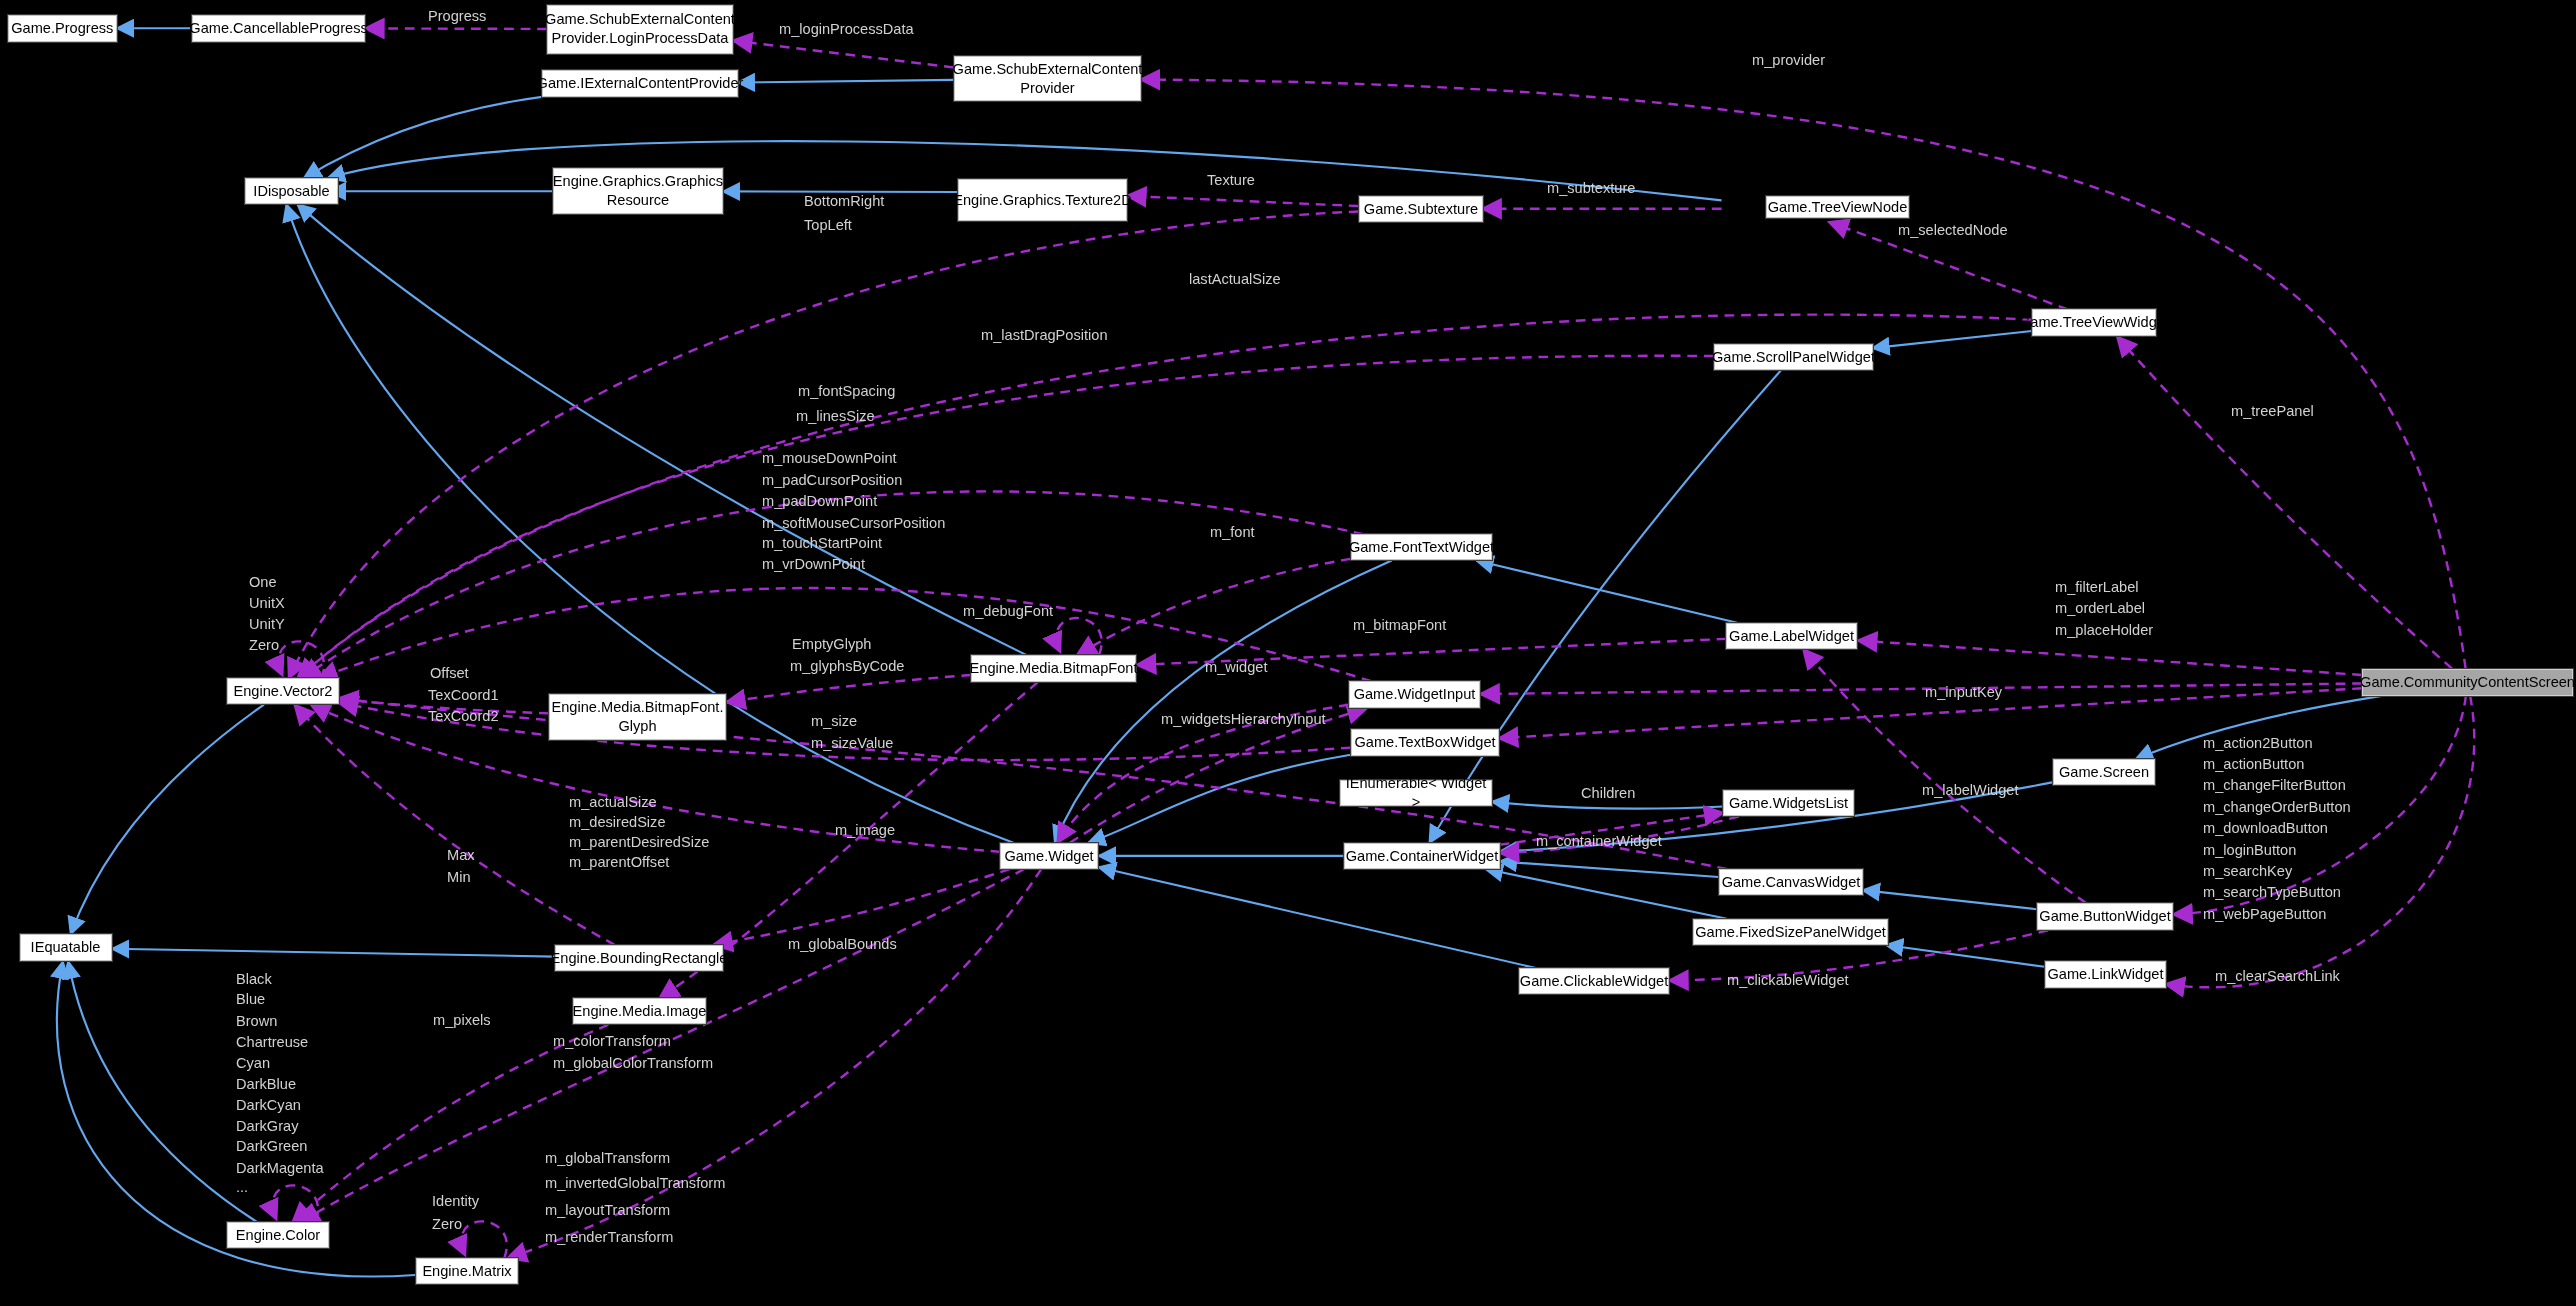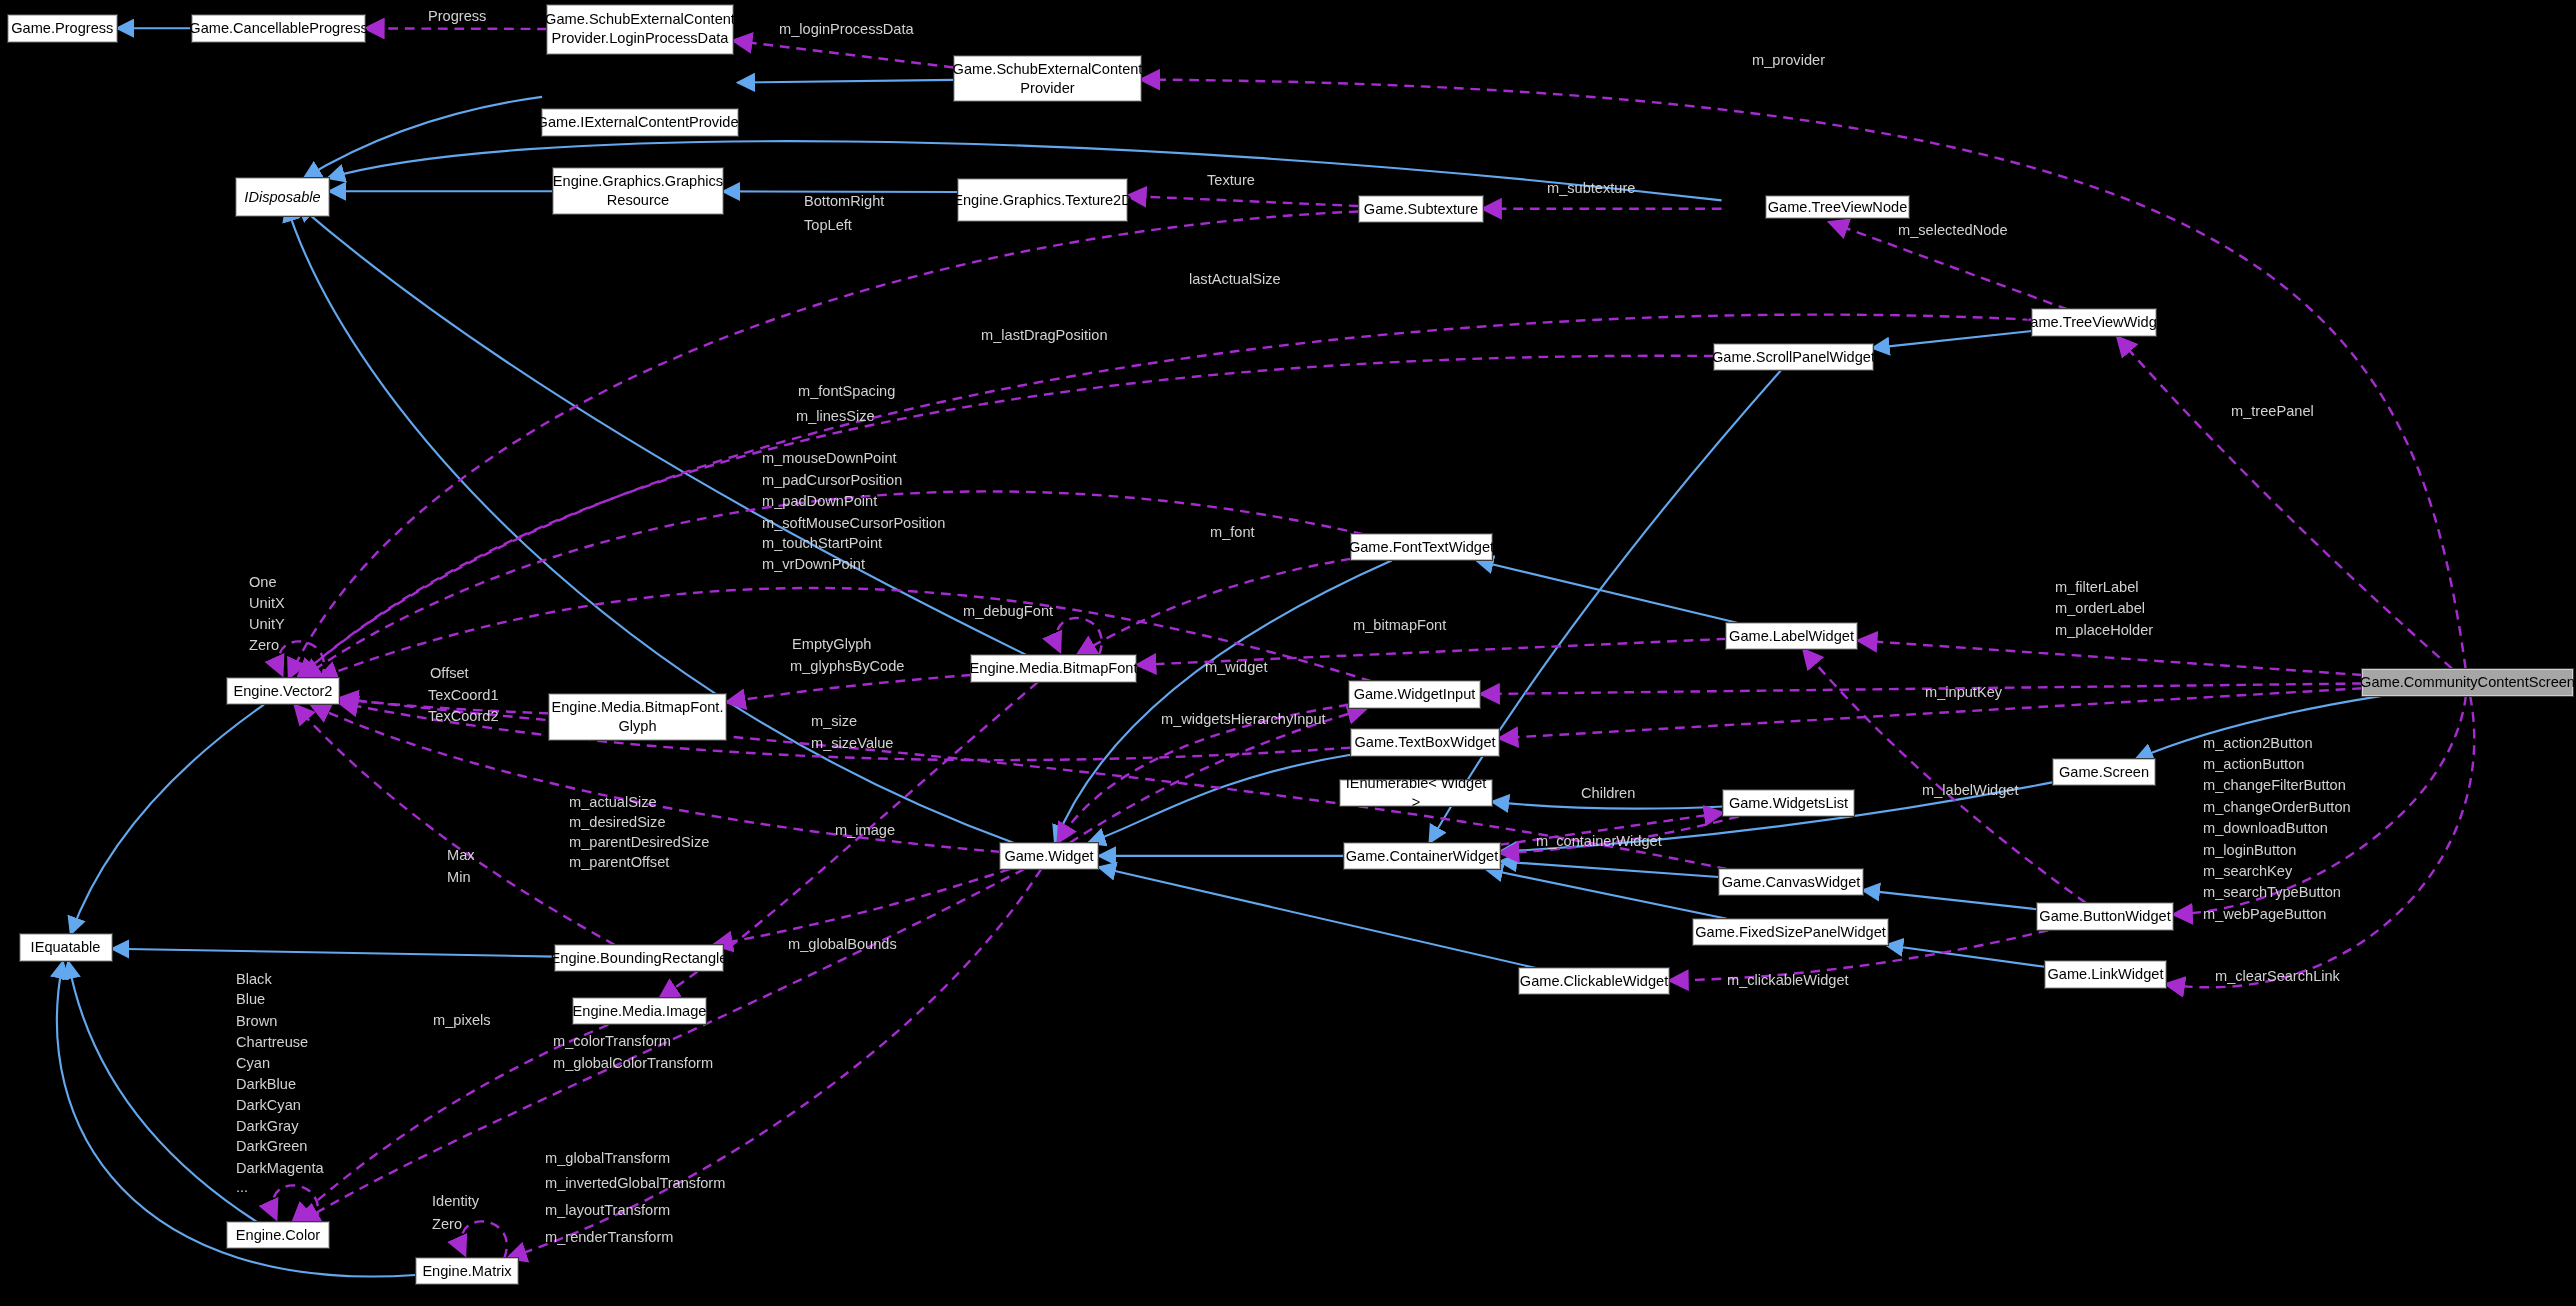--- a/index.html
+++ b/index.html
@@ -93,22 +93,22 @@
       <path d="M 1129.4 673 C 1147.4 625, 1067.4 621, 1089.4 670" fill="none" stroke="#a62cd0" stroke-width="2.5" stroke-dasharray="10 7" marker-end="url(#mM)"></path>
       <path d="M 324.1 1256 C 342.1 1208, 262.1 1204, 284.1 1253" fill="none" stroke="#a62cd0" stroke-width="2.5" stroke-dasharray="10 7" marker-end="url(#mM)"></path>
       <path d="M 518.1 1293 C 536.1 1245, 456.1 1241, 478.1 1290" fill="none" stroke="#a62cd0" stroke-width="2.5" stroke-dasharray="10 7" marker-end="url(#mM)"></path>
     </svg>
 <div class="node" style="left: 7.8px; top: 14.6px; width: 109px; height: 27px;">Game.Progress</div>
     <div class="node" style="left: 192px; top: 14.6px; width: 173px; height: 27px;">Game.CancellableProgress</div>
     <div class="node" style="left: 547px; top: 4.9px; width: 186px; height: 49px;">Game.SchubExternalContent
 Provider.LoginProcessData</div>
     <div class="node" style="left: 954px; top: 56px; width: 187px; height: 45px;">Game.SchubExternalContent
 Provider</div>
-    <div class="node" style="left: 542px; top: 70px; width: 196px; height: 27px; margin-top: 39px;">Game.IExternalContentProvider</div>
-    <div class="node" style="left: 236px; top: 178px; width: 93px; height: 38px; font-style: italic;">IDisposable</div>
+    <div class="node" style="left: 542px; top: 70px; width: 196px; height: 27px;">Game.IExternalContentProvider</div>
+    <div class="node" style="left: 245px; top: 178px; width: 93px; height: 26px;">IDisposable</div>
     <div class="node" style="left: 553px; top: 168px; width: 170px; height: 46px;">Engine.Graphics.Graphics
 Resource</div>
     <div class="node" style="left: 958px; top: 179px; width: 169px; height: 42px;">Engine.Graphics.Texture2D</div>
     <div class="node" style="left: 1359px; top: 196px; width: 124px; height: 26px;">Game.Subtexture</div>
     <div class="node" style="left: 1766px; top: 196px; width: 143px; height: 22px;">Game.TreeViewNode</div>
     <div class="node" style="left: 2032px; top: 309px; width: 124px; height: 27px;">Game.TreeViewWidget</div>
     <div class="node" style="left: 1714px; top: 344px; width: 159px; height: 26px;">Game.ScrollPanelWidget</div>
     <div class="node" style="left: 1351px; top: 534px; width: 141px; height: 26px;">Game.FontTextWidget</div>
     <div class="node" style="left: 1726px; top: 623px; width: 131px; height: 26px;">Game.LabelWidget</div>
     <div class="node" style="left: 227px; top: 678px; width: 112px; height: 26px;">Engine.Vector2</div>

